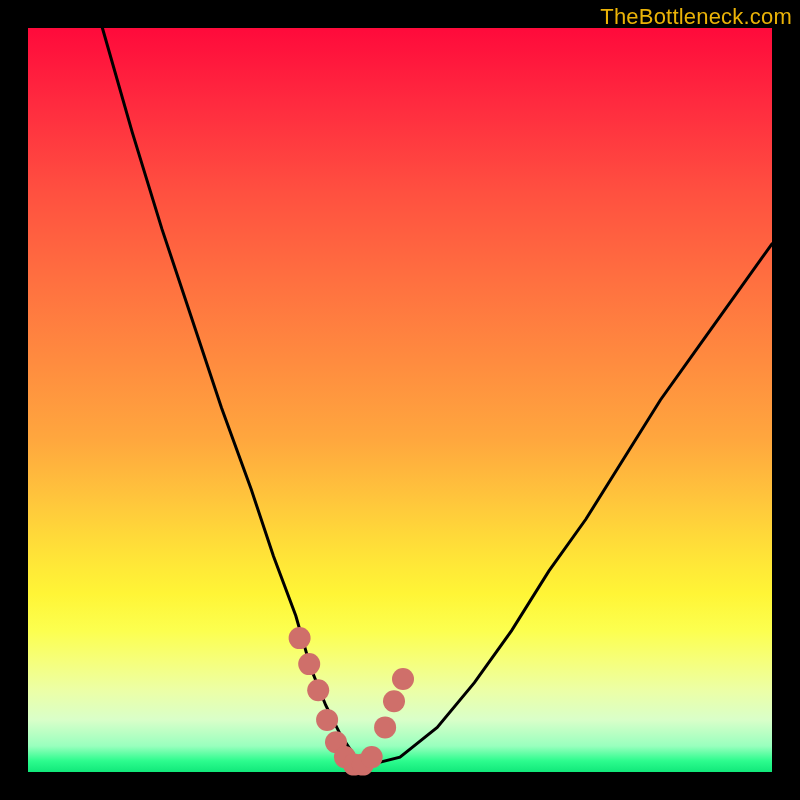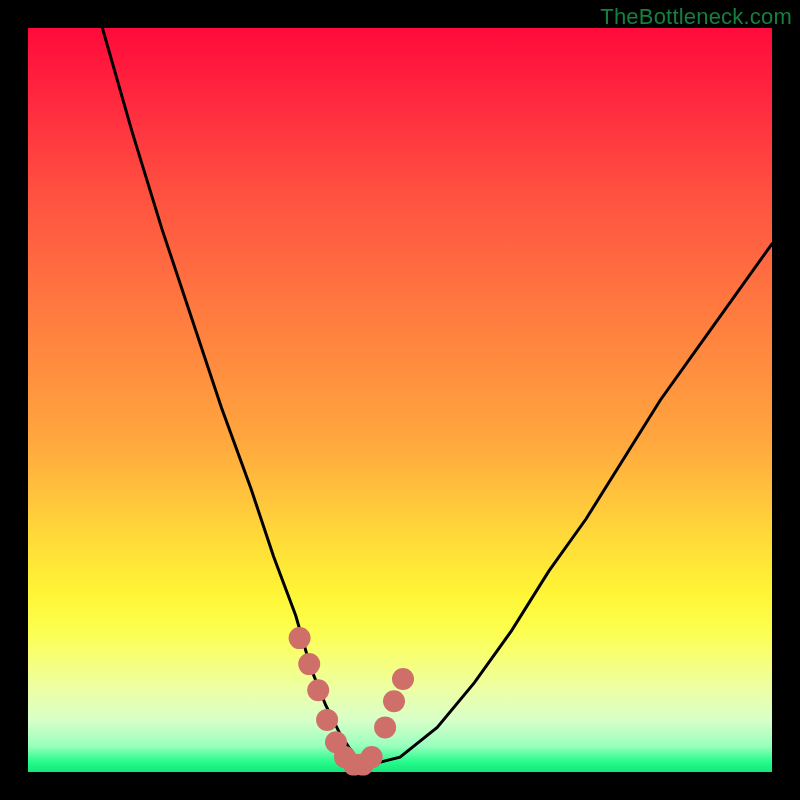--- a/index.html
+++ b/index.html
@@ -43,21 +43,21 @@
       #d9ffc9 93%,
       #99ffbe 96.5%,
       #2dfc8e 98.5%,
       #11e87a 100%
     );
   }
   .watermark {
     position: absolute;
     top: 4px;
     right: 8px;
-    color: #15803d;
+    color: #eab308;
     font-size: 22px;
     font-weight: 400;
     letter-spacing: 0.2px;
     user-select: none;
   }
   svg.curve {
     position: absolute;
     left: 0;
     top: 0;
     width: 744px;

